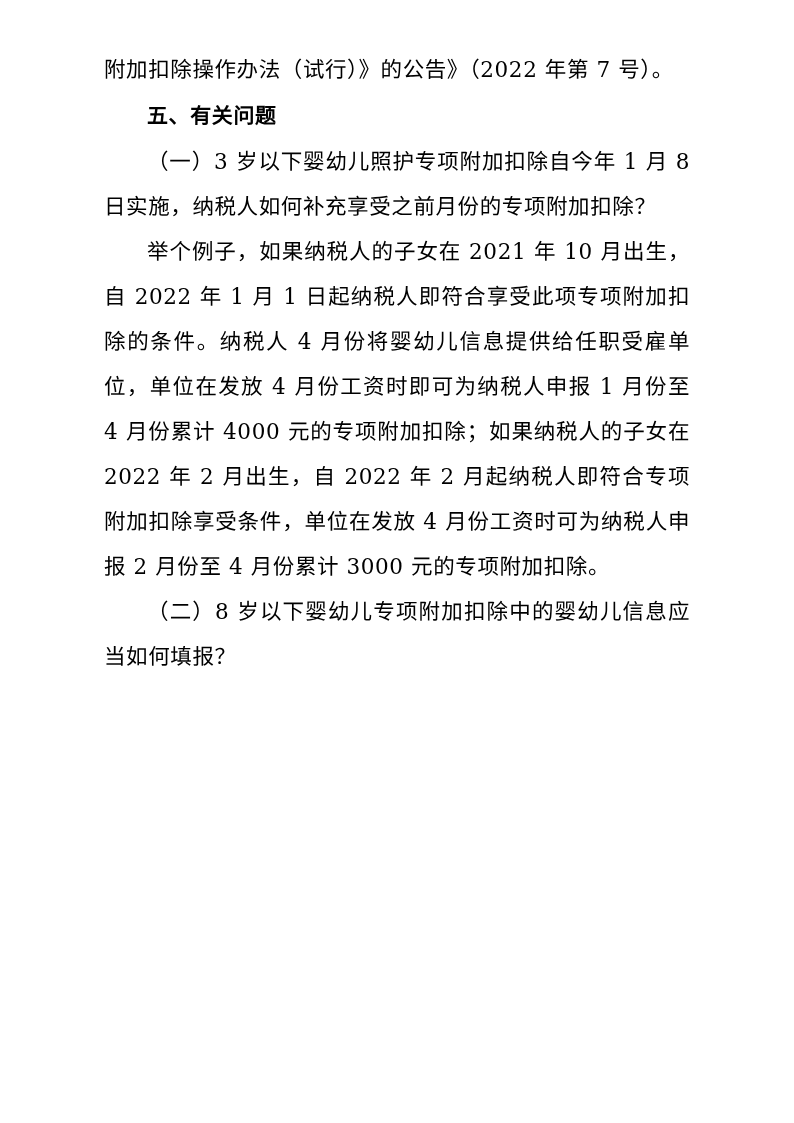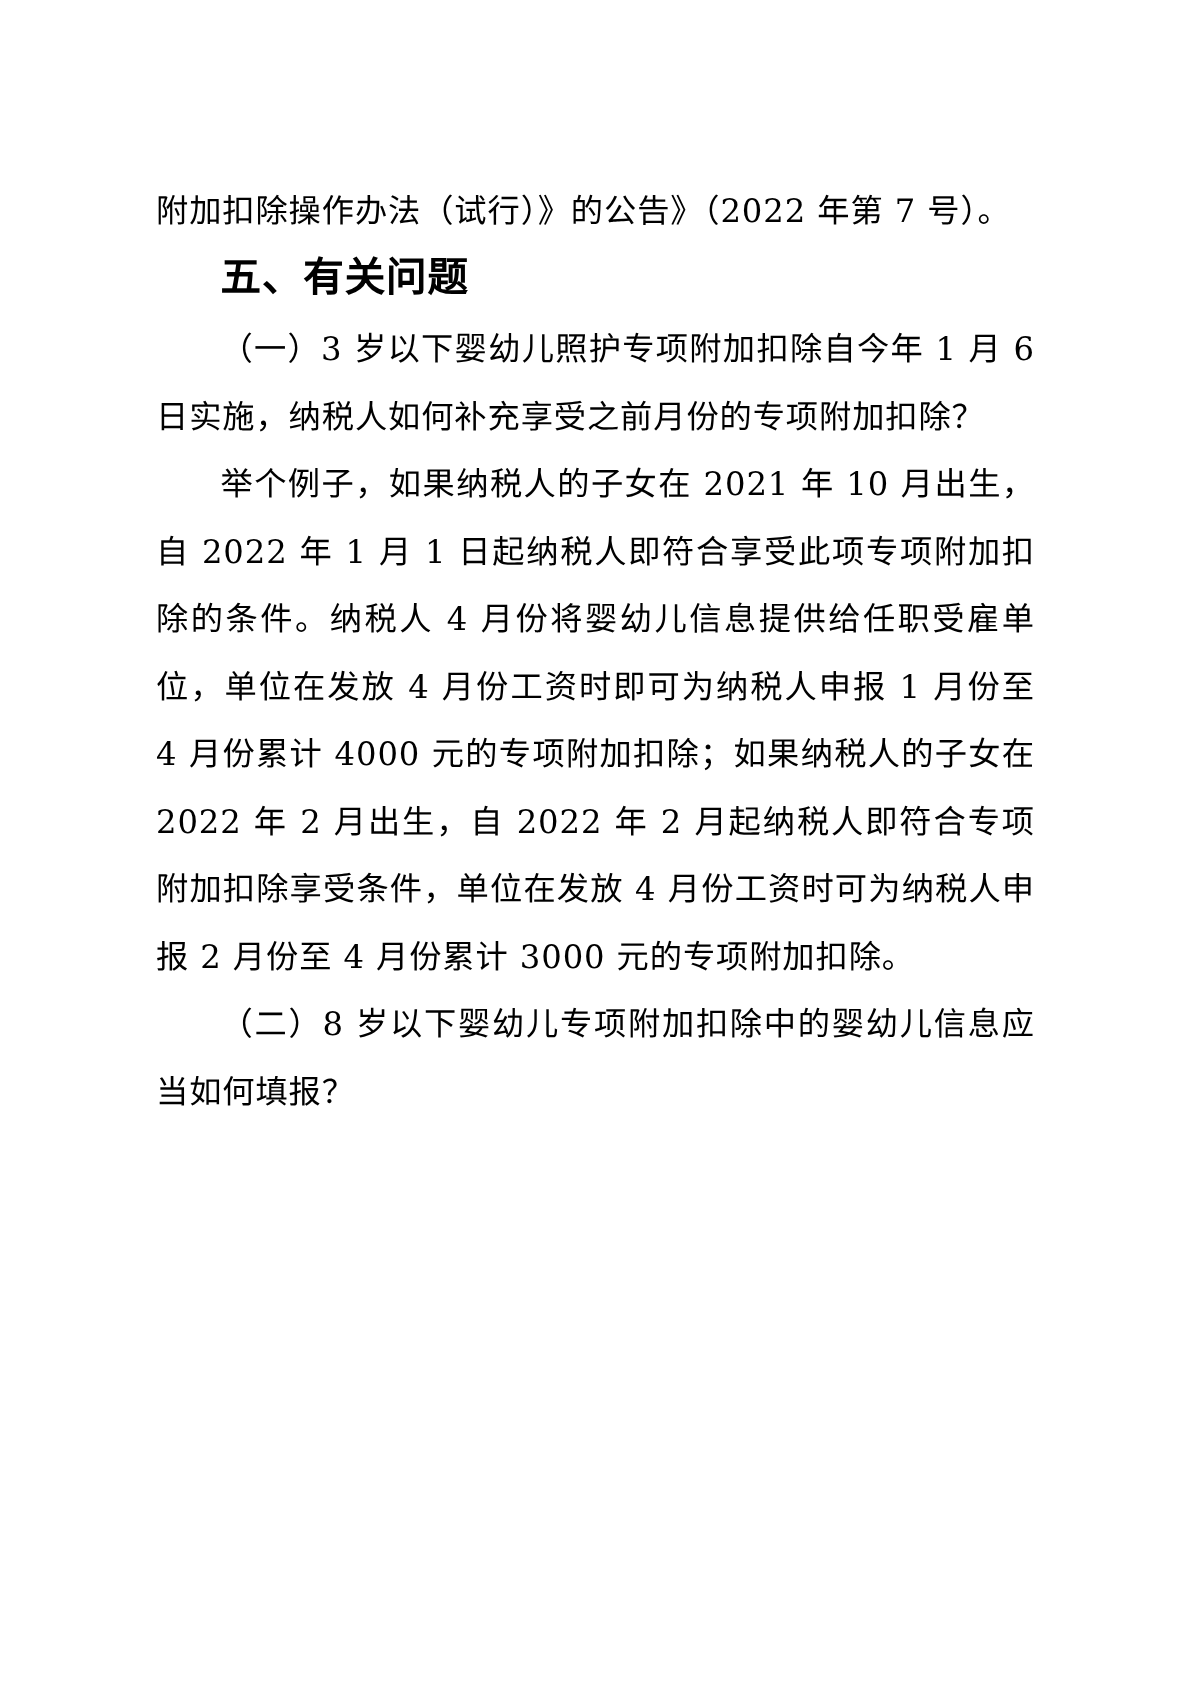--- a/index.html
+++ b/index.html
@@ -14,61 +14,61 @@
     color: #000000;
     position: relative;
     overflow: hidden;
   }
   .page {
     position: absolute;
     left: 0; top: 0;
     width: 794px;
     height: 1123px;
     box-sizing: border-box;
-    padding: 119px 104px 80px 104px;
+    padding: 47px 104px 80px 104px;
   }
   .doc-body {
     width: 586px;
   }
   .para {
     font-size: 21.5px;
     line-height: 45px;
     letter-spacing: 0.6px;
     text-align: justify;
     text-justify: inter-ideograph;
     margin: 0;
     word-break: break-all;
   }
   .indent {
     text-indent: 43px;
   }
   .heading {
-    font-size: 27px;
+    font-size: 21px;
     line-height: 45px;
     letter-spacing: 0.6px;
     margin: 0;
     text-indent: 43px;
     font-weight: bold;
-    font-family: Liberation Mono, monospace;
+    font-family: Liberation Serif, serif;
   }
   .spacer-1 { height: 2px; }
 </style>
 </head>
 <body>
 
 <div class="page">
   <div class="doc-body">
 
     <p class="para">附加扣除操作办法（试行）》的公告》（2022 年第 7 号）。</p>
 
     <div class="spacer-1"></div>
 
     <p class="heading">五、有关问题</p>
 
-    <p class="para indent">（一）3 岁以下婴幼儿照护专项附加扣除自今年 1 月 6 日实施，纳税人如何补充享受之前月份的专项附加扣除？</p>
+    <p class="para indent">（一）3 岁以下婴幼儿照护专项附加扣除自今年 1 月 8 日实施，纳税人如何补充享受之前月份的专项附加扣除？</p>
 
 
     <p class="para indent">举个例子，如果纳税人的子女在 2021 年 10 月出生，自 2022 年 1 月 1 日起纳税人即符合享受此项专项附加扣除的条件。纳税人 4 月份将婴幼儿信息提供给任职受雇单位，单位在发放 4 月份工资时即可为纳税人申报 1 月份至 4 月份累计 4000 元的专项附加扣除；如果纳税人的子女在 2022 年 2 月出生，自 2022 年 2 月起纳税人即符合专项附加扣除享受条件，单位在发放 4 月份工资时可为纳税人申报 2 月份至 4 月份累计 3000 元的专项附加扣除。</p>
 
     <p class="para indent">（二）8 岁以下婴幼儿专项附加扣除中的婴幼儿信息应当如何填报？</p>
 
   </div>
 </div>
 
 </body></html>

